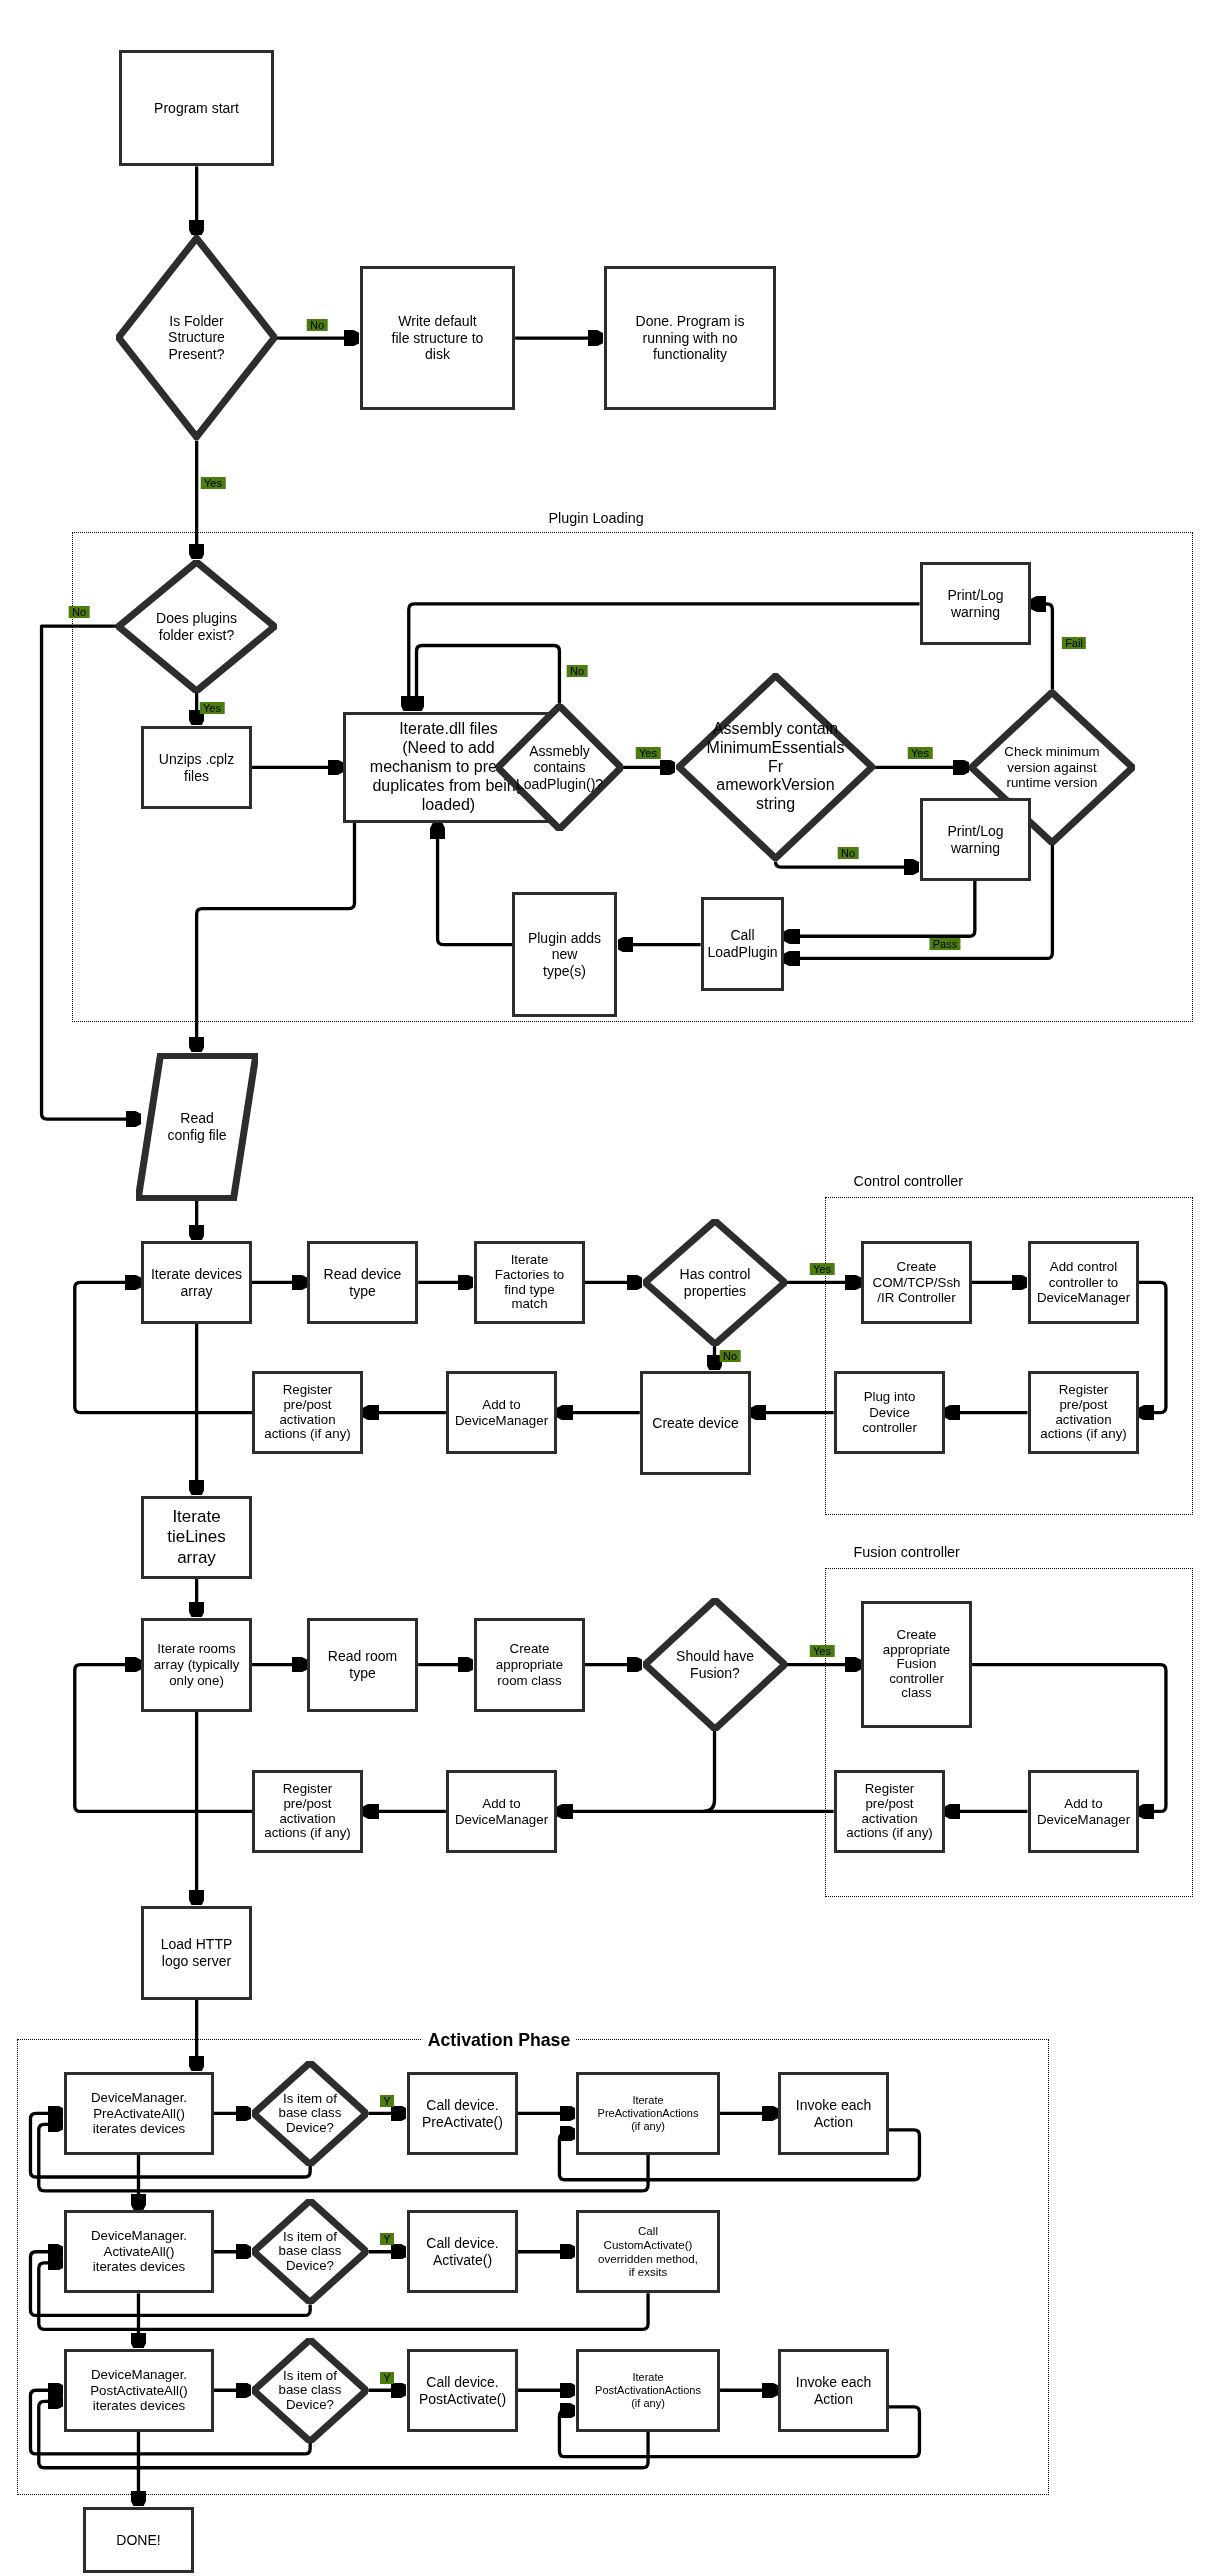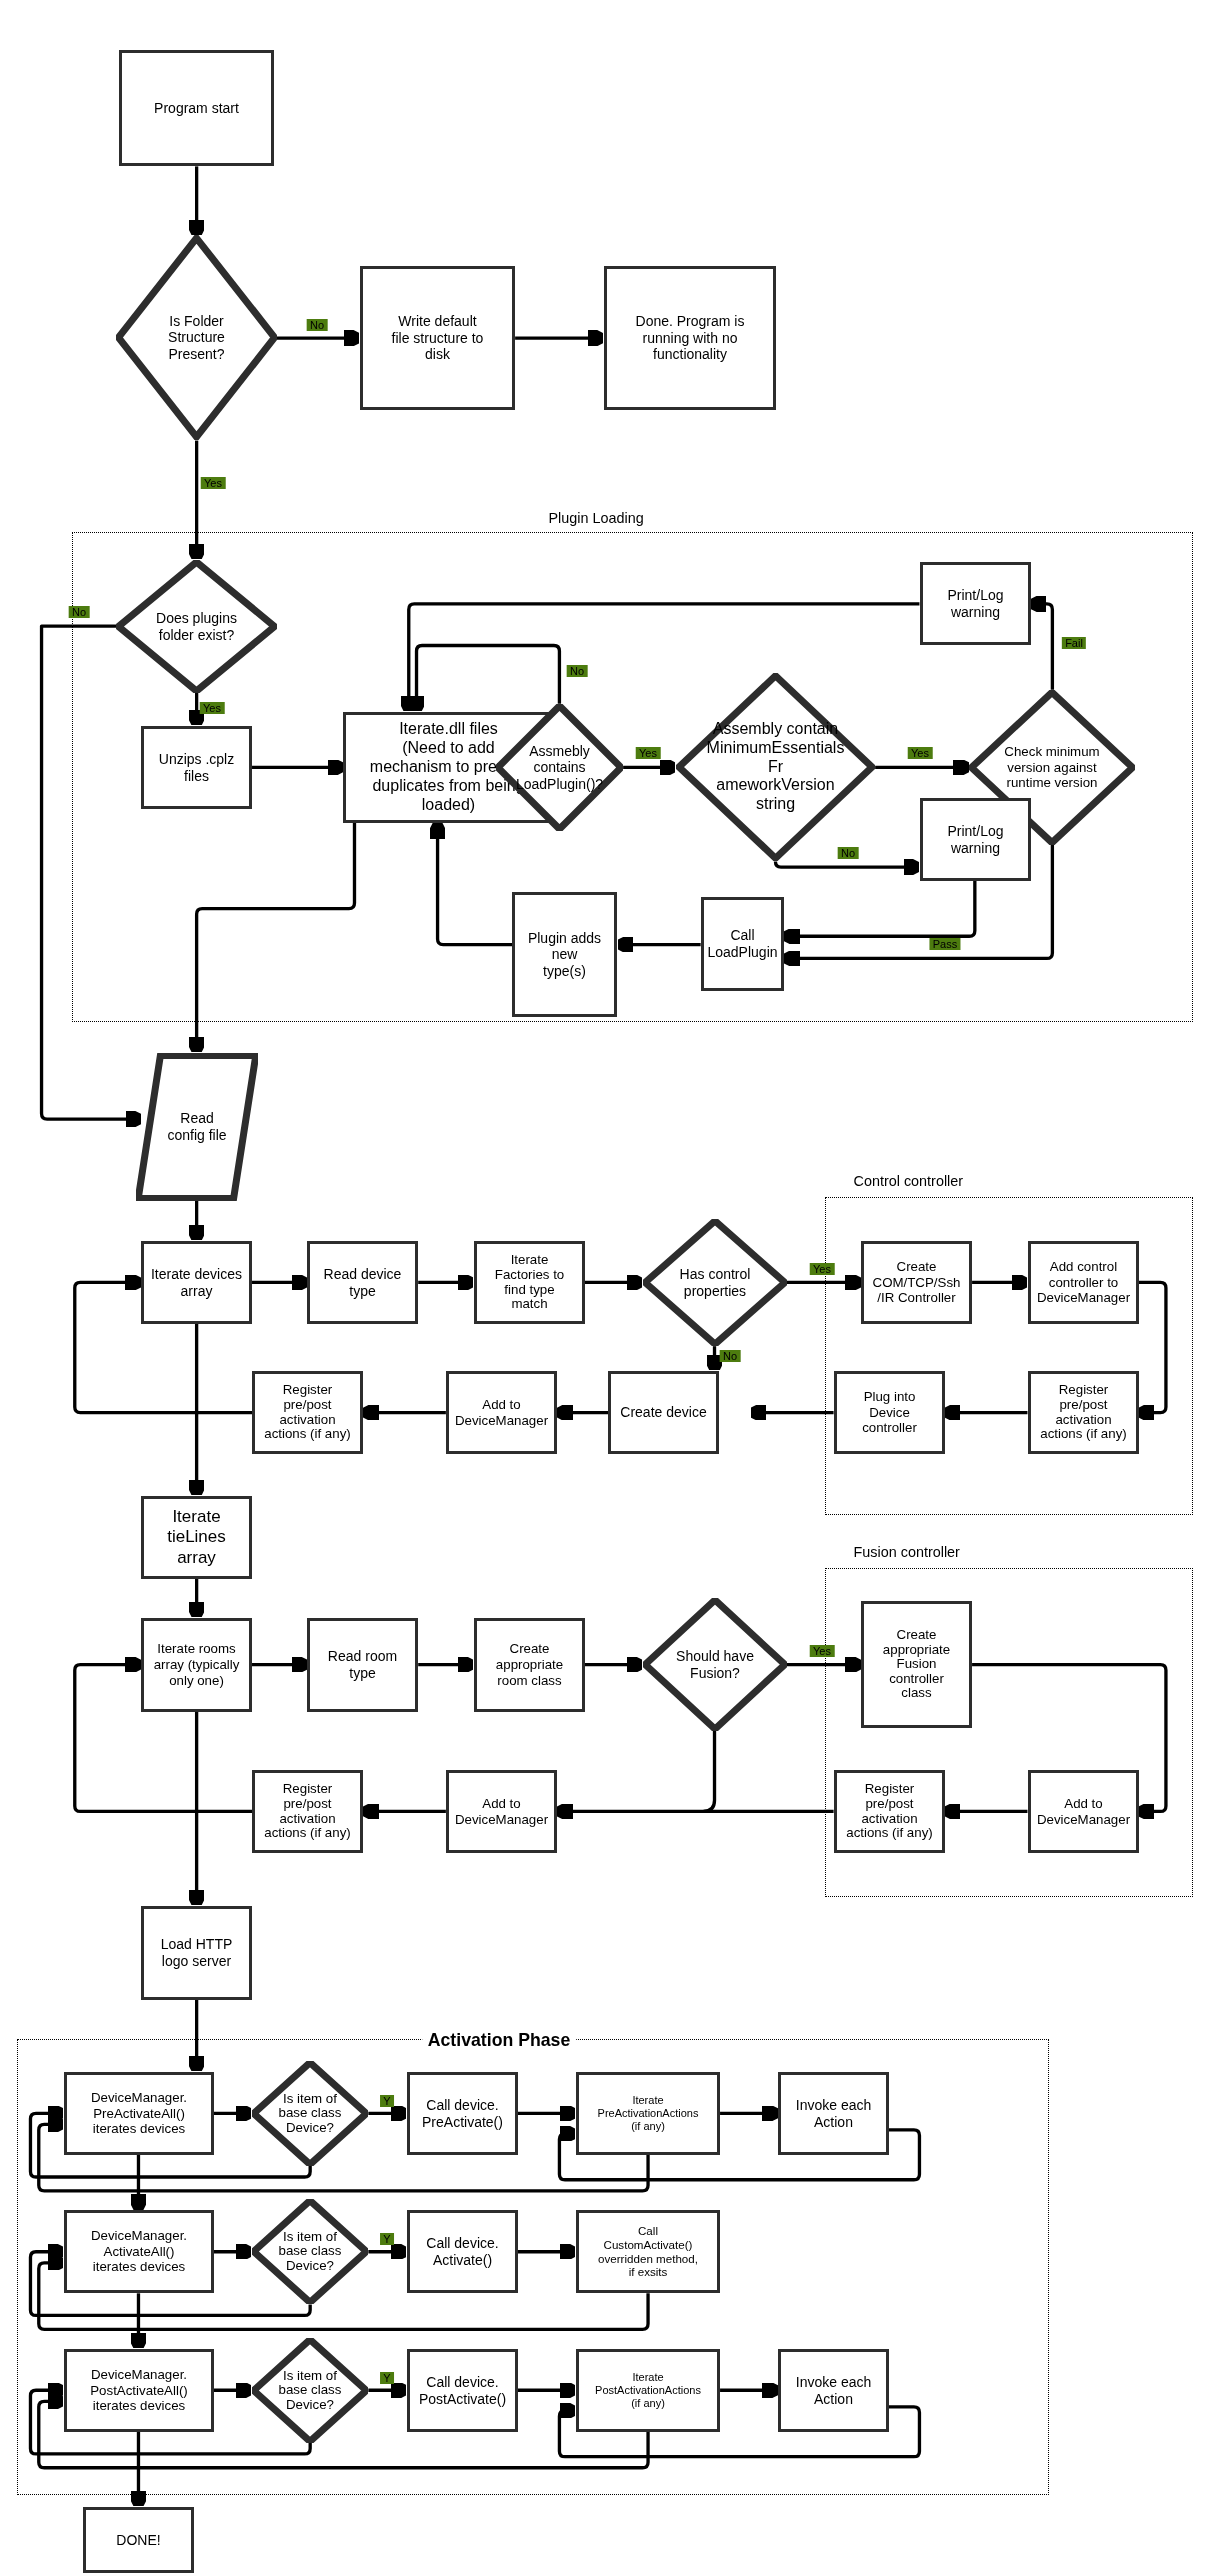--- a/index.html
+++ b/index.html
@@ -265,21 +265,21 @@
     <span class="txt" style="line-height:1.1;">Register
 pre/post
 activation
 actions (if any)</span>
     </div>
   <div class="node rect fs24" style="left:834px;top:1371px;width:111px;height:83px;">
     <span class="txt">Plug into
 Device
 controller</span>
     </div>
-  <div class="node rect" style="left:608px;top:1371px;width:111px;height:83px;">
+  <div class="node rect" style="left:640px;top:1371px;width:111px;height:104px;">
     <span class="txt">Create device</span>
     </div>
   <div class="node rect fs24" style="left:446px;top:1371px;width:111px;height:83px;">
     <span class="txt">Add to
 DeviceManager</span>
     </div>
   <div class="node rect fs24" style="left:252px;top:1371px;width:111px;height:83px;">
     <span class="txt" style="line-height:1.1;">Register
 pre/post
 activation

